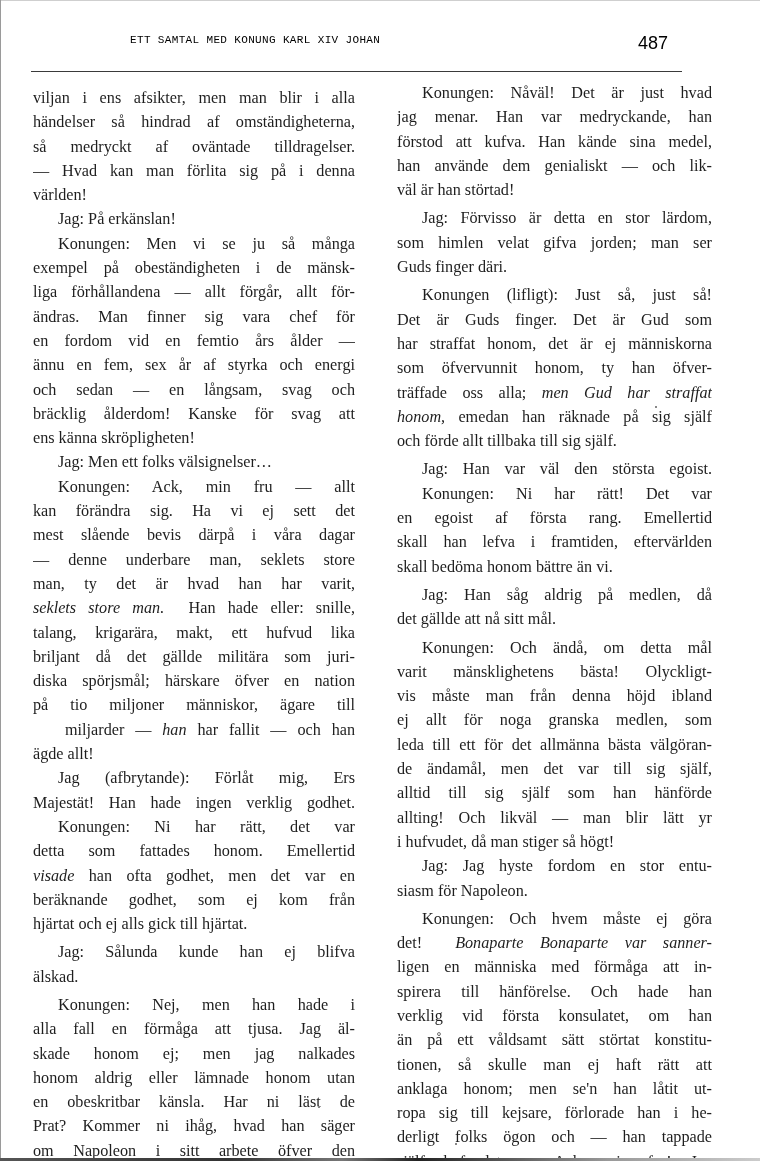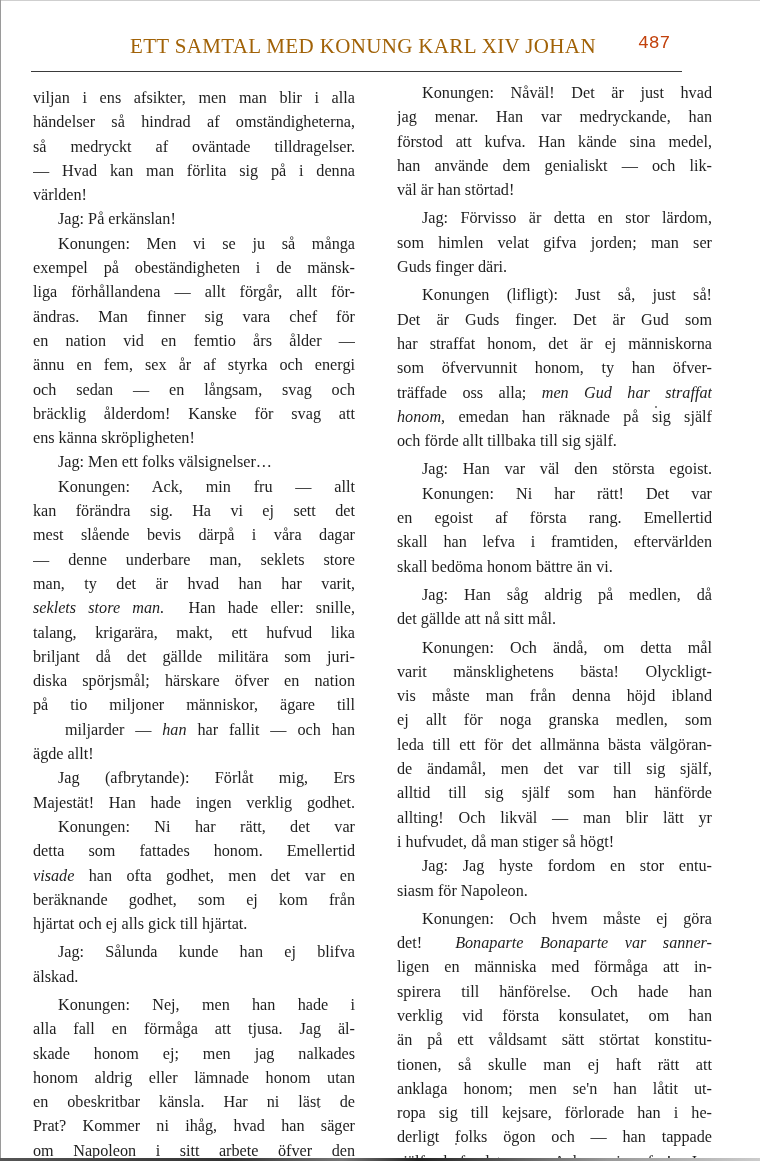--- a/index.html
+++ b/index.html
@@ -6,26 +6,26 @@
   body {
     width:760px; height:1161px; background:#ffffff; position:relative; overflow:hidden;
     font-family:"DejaVu Serif", "Liberation Serif", serif; color:#1c1c1c;
   }
   .scan-edge-left { position:absolute; left:0; top:0; width:1px; height:1161px; background:#9a9a9a; }
   .scan-edge-top { position:absolute; left:0; top:0; width:760px; height:1px; background:#cfcfcf; }
   .scan-edge-bottom { position:absolute; left:0; bottom:0; width:760px; height:3px;
     background:linear-gradient(90deg,#555 0%,#333 30%,#777 45%,#222 55%,#999 80%,#ccc 100%); }
   .running-head {
     position:absolute; left:130px; top:34px; width:452px;
-    font-family:Liberation Serif, serif; font-size:21px; letter-spacing:0.35px;
-    color:#a16207; white-space:nowrap;
+    font-family:Liberation Mono, monospace; font-size:11px; letter-spacing:0.35px;
+    color:#000000; white-space:nowrap;
   }
   .folio {
-    position:absolute; left:638px; top:33px; font-family:Liberation Mono, monospace;
-    font-size:18px; color:#c2410c;
+    position:absolute; left:638px; top:33px; font-family:Liberation Sans, sans-serif;
+    font-size:18px; color:#000000;
   }
   .head-rule {
     position:absolute; left:31px; top:71px; width:651px; height:1px; background:#3a3a3a;
   }
   .col { position:absolute; font-family:"Liberation Serif", serif; font-size:16.2px; color:#1e1e1e; }
   .col-left { left:33px; top:86px; width:322px; }
   .col-right { left:397px; top:81px; width:315px; }
   .line {
     height:24.3px; line-height:24.3px; white-space:nowrap; text-align:justify;
     text-align-last:justify; overflow:hidden;
@@ -50,21 +50,21 @@
     <div class="line">viljan i ens afsikter, men man blir i alla</div>
     <div class="line">händelser så hindrad af omständigheterna,</div>
     <div class="line">så  medryckt  af  oväntade  tilldragelser.</div>
     <div class="line">— Hvad kan man förlita sig på i denna</div>
     <div class="line last">världen!</div>
     <div class="line indent last">Jag:  På erkänslan!</div>
     <div class="line indent">Konungen:  Men vi se ju så många</div>
     <div class="line">exempel på obeständigheten i de mänsk-</div>
     <div class="line">liga förhållandena — allt förgår, allt för-</div>
     <div class="line">ändras.  Man finner sig vara chef för</div>
-    <div class="line">en  nation  vid  en  femtio  års  ålder  —</div>
+    <div class="line">en  fordom  vid  en  femtio  års  ålder  —</div>
     <div class="line">ännu en fem, sex år af styrka och energi</div>
     <div class="line">och  sedan  —  en  långsam,  svag  och</div>
     <div class="line">bräcklig ålderdom!  Kanske för svag att</div>
     <div class="line last">ens känna skröpligheten!</div>
     <div class="line indent last">Jag:  Men ett folks välsignelser…</div>
     <div class="line indent">Konungen:  Ack, min fru — allt</div>
     <div class="line">kan förändra sig.  Ha vi ej sett det</div>
     <div class="line">mest slående bevis därpå i våra dagar</div>
     <div class="line">— denne underbare man, seklets store</div>
     <div class="line">man,  ty  det  är  hvad  han  har  varit,</div>

